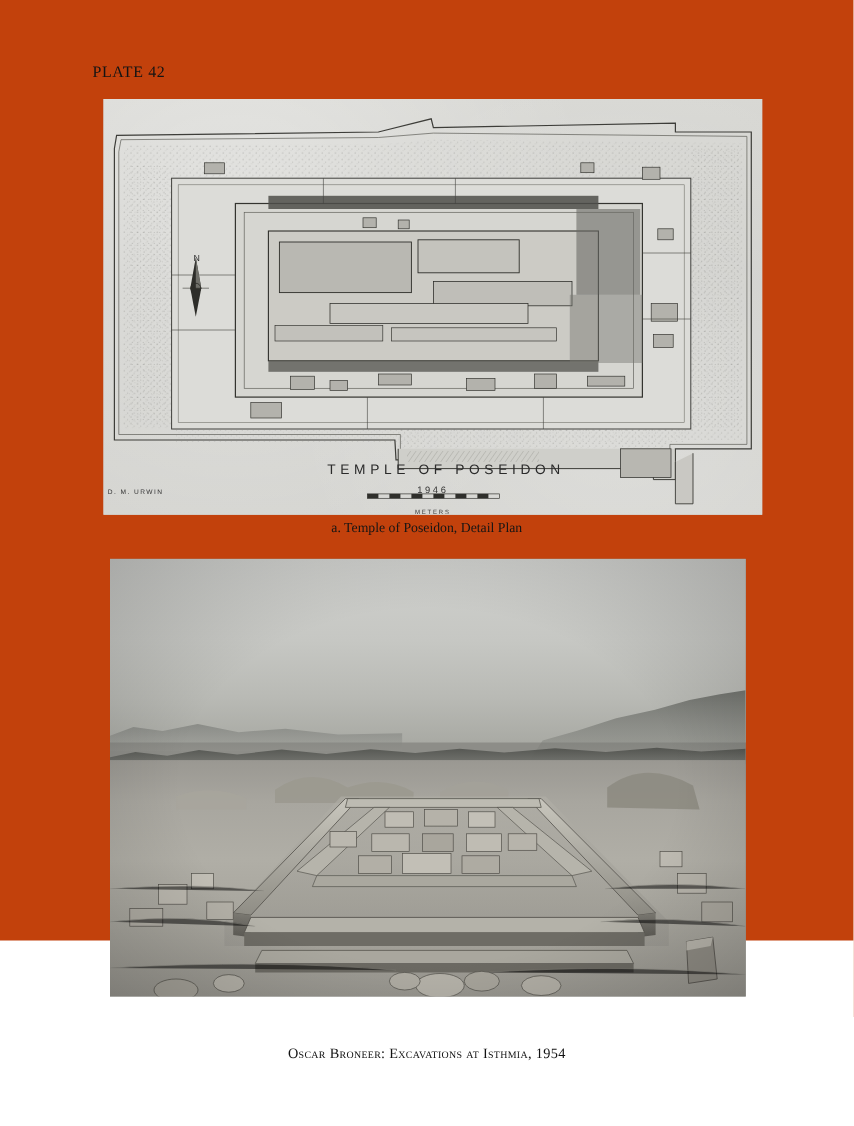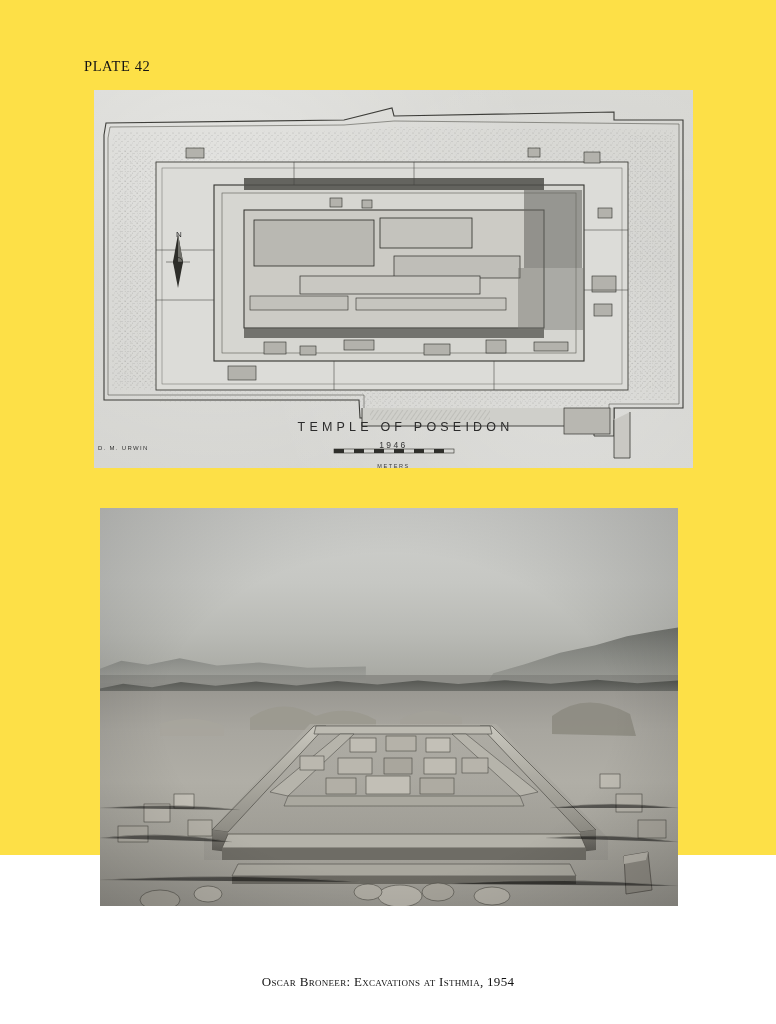--- a/index.html
+++ b/index.html
@@ -13,21 +13,21 @@
     font-family: "Liberation Serif", serif;
     color: #1a1a1a;
     position: relative;
     overflow: hidden;
   }
   .page {
     position: absolute;
     left: 0; top: 0;
     width: 776px;
     height: 855px;
-    background: #fde047;
+    background: #c2410c;
   }
   .plate-label {
     position: absolute;
     left: 84px;
     top: 58px;
     font-size: 14.5px;
     letter-spacing: 0.6px;
     font-family: "Liberation Serif", serif;
     color: #141414;
   }
@@ -159,21 +159,21 @@
   .footer {
     position: absolute;
     left: 0; right: 0;
     top: 950px;
     text-align: center;
     font-family: "Liberation Serif", serif;
     font-size: 13px;
     letter-spacing: 0.3px;
     color: #121212;
   }
-  .sc { font-variant: small-caps; margin-top: 24px; }
+  .sc { font-variant: small-caps; }
 </style>
 </head>
 <body>
 
 <div class="page">
 
   <div class="plate-label">PLATE 42</div>
 
   <div class="fig-a">
     <div class="grain"></div>
@@ -274,20 +274,21 @@
       </g>
     </svg>
 
     <div class="plan-north">N</div>
     <div class="plan-title">TEMPLE   OF   POSEIDON</div>
     <div class="plan-year">1946</div>
     <div class="plan-scale-label">METERS</div>
     <div class="plan-credit">D. M. URWIN</div>
   </div>
 
+  <div class="caption caption-a">a.  Temple of Poseidon, Detail Plan</div>
 
   <div class="fig-b">
     <div class="sky"></div>
     <div class="hills-left"></div>
     <div class="hills-right"></div>
     <div class="treeline"></div>
     <div class="ground"></div>
 
     <svg width="578" height="398" viewBox="0 0 578 398">
       <defs>

